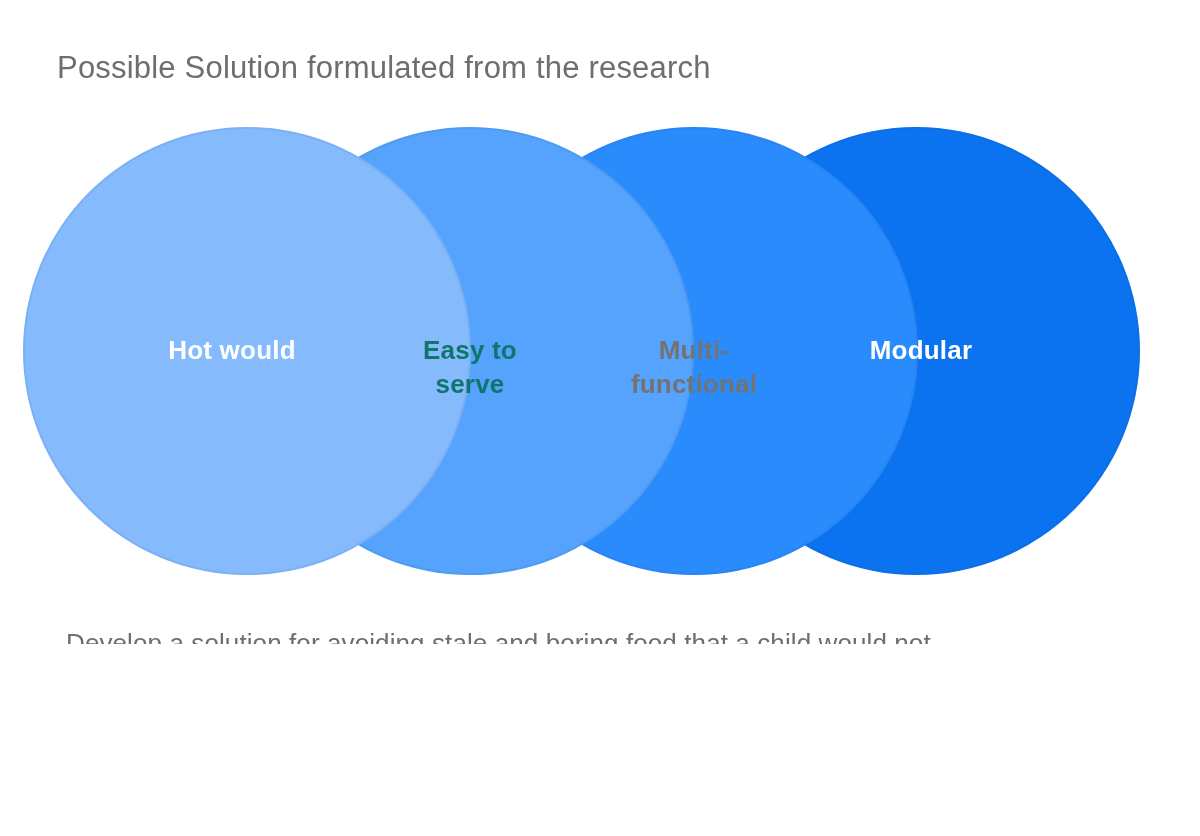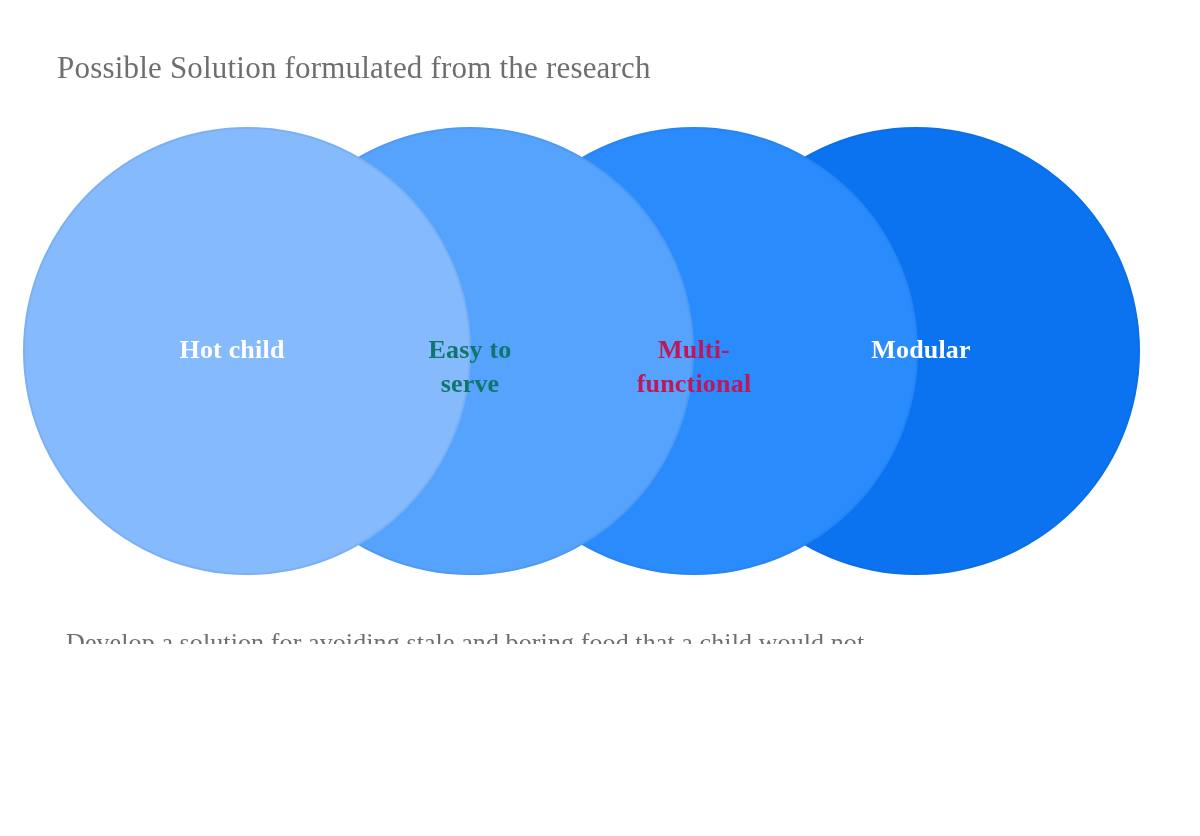--- a/index.html
+++ b/index.html
@@ -6,21 +6,21 @@
     margin: 0;
     padding: 0;
     background: #ffffff;
   }
   .canvas {
     position: relative;
     width: 1200px;
     height: 644px;
     background: #ffffff;
     overflow: hidden;
-    font-family: Liberation Serif, serif;
+    font-family: Liberation Sans, sans-serif;
   }
   .title {
     position: absolute;
     left: 57px;
     top: 50px;
     margin: 0;
     font-size: 31px;
     font-weight: 400;
     letter-spacing: 0.2px;
     color: #6e6e6e;
@@ -83,24 +83,24 @@
 
   <h1 class="title">Possible Solution formulated from the research</h1>
 
   <div class="diagram">
 
     <div class="circle c1" style="background: rgb(133, 187, 252);"></div>
     <div class="circle c2" style="background: rgb(85, 163, 252);"></div>
     <div class="circle c3" style="background: rgb(42, 139, 252);"></div>
     <div class="circle c4" style="background: rgb(11, 115, 239);"></div>
 
-    <div class="clabel l1" style="color: rgb(255, 255, 255);">Hot child</div>
+    <div class="clabel l1" style="color: rgb(255, 255, 255);">Hot would</div>
     <div class="clabel l2" style="color: #0f766e;">Easy to
 serve</div>
-    <div class="clabel l3" style="color: #be185d;">Multi-
+    <div class="clabel l3" style="color: #737373;">Multi-
 functional</div>
     <div class="clabel l4" style="color: rgb(255, 255, 255);">Modular</div>
 
   </div>
 
   <p class="desc">Develop a solution for avoiding stale and boring food that a child would not
 enjoy having after school. A solution that will invite the kid to have their food
 and help keep their nutrition and health in check.</p>
 
 </div>

